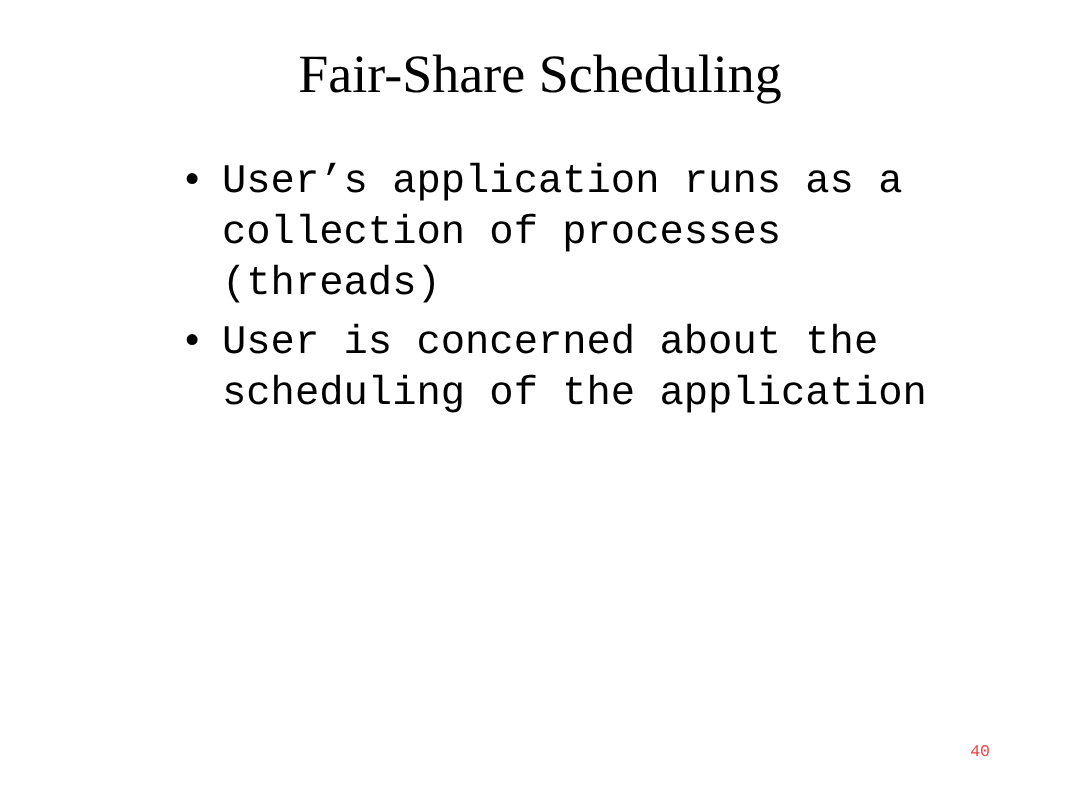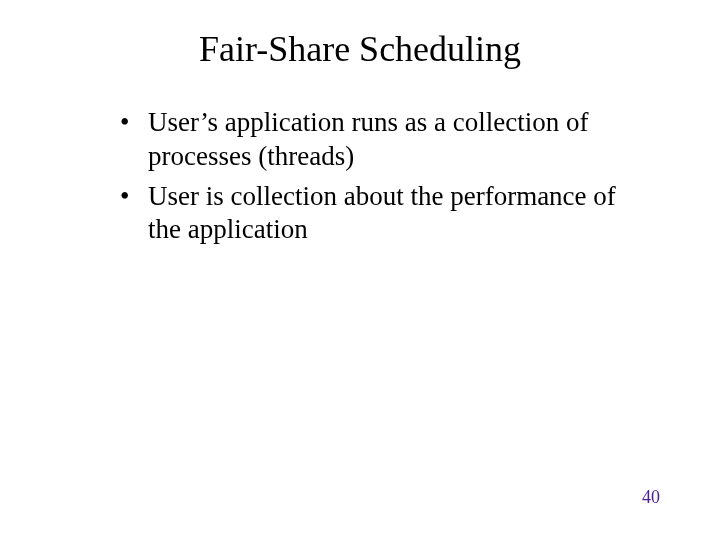--- a/index.html
+++ b/index.html
@@ -1,29 +1,29 @@
 <!DOCTYPE html>
 <html><head>
   <meta charset="utf-8">
   <style>
     * { margin: 0; padding: 0; box-sizing: border-box; }
     html, body { width: 720px; height: 540px; background: #ffffff; font-family: "Times New Roman", Times, serif; color: #000; }
     .slide { width: 720px; height: 540px; position: relative; padding: 28px 60px 40px 60px; }
     .title { font-size: 36px; text-align: center; margin-top: 0; margin-bottom: 36px; font-weight: 400; }
     .content { padding-left: 60px; padding-right: 20px; }
-    .bullet-list { list-style: none; }
+    .bullet-list { list-style: none; font-family: Liberation Mono, monospace; }
     .bullet-item { font-size: 27px; line-height: 1.25; margin-bottom: 6px; position: relative; padding-left: 28px; }
     .bullet-item::before { content: "•"; position: absolute; left: 0; top: 0; font-size: 27px; }
-    .page-number { position: absolute; bottom: 32px; right: 60px; font-size: 18px; font-family: Liberation Serif, serif; color: #4c1d95; }
+    .page-number { position: absolute; bottom: 32px; right: 60px; font-size: 11px; font-family: Liberation Mono, monospace; color: #ef4444; }
   </style>
 </head>
 <body>
 
 <div class="slide">
   <h1 class="title">Fair-Share Scheduling</h1>
   <div class="content">
     <ul class="bullet-list">
       <li class="bullet-item">User’s application runs as a collection of processes (threads)</li>
-      <li class="bullet-item">User is collection about the performance of the application</li>
+      <li class="bullet-item">User is concerned about the scheduling of the application</li>
     </ul>
   </div>
   <div class="page-number">40</div>
 </div>
 
 </body></html>

